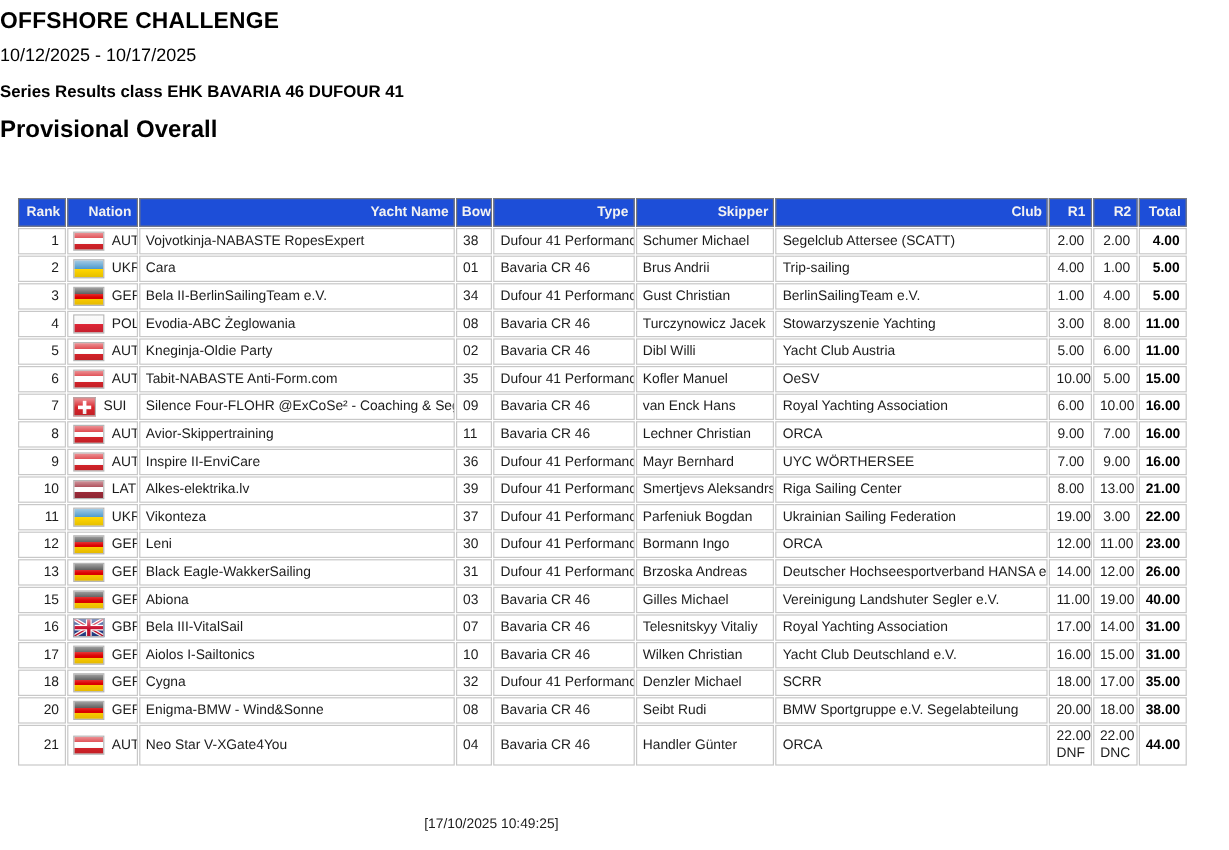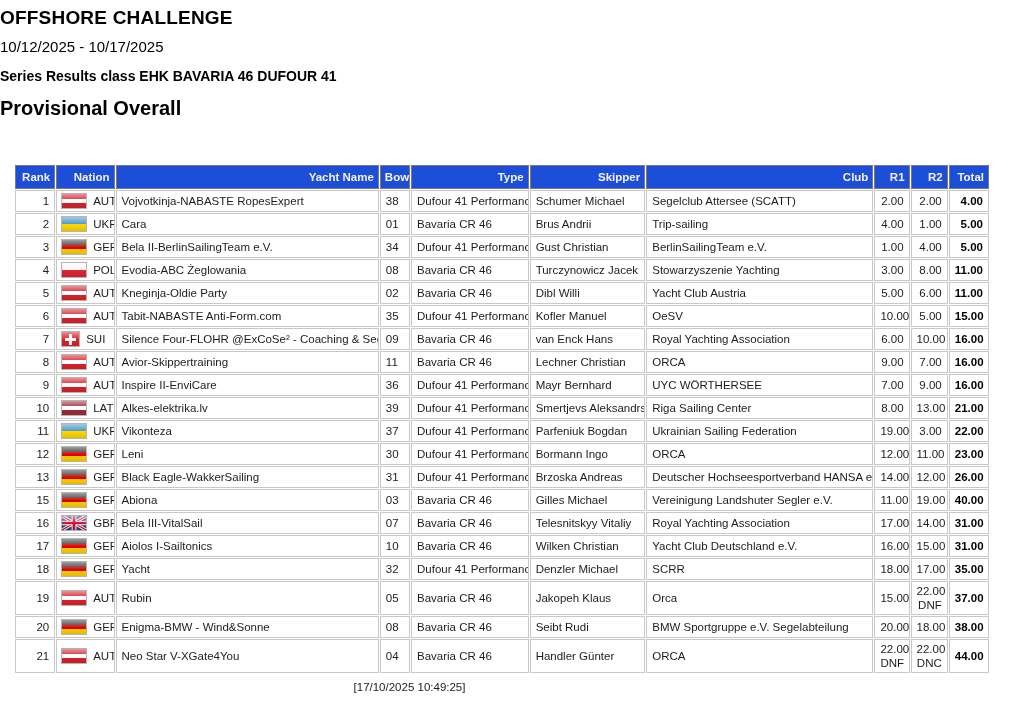--- a/index.html
+++ b/index.html
@@ -390,47 +390,30 @@
           <td class="total">31.00</td>
         </tr>
         <tr>
           <td class="rank">18</td>
           <td class="nation">
             <span class="nation-inner">
               <span class="flag flag-GER"></span>
               <span>GER</span>
             </span>
           </td>
-          <td class="yacht">Yacht</td>
+          <td class="yacht">Cygna</td>
           <td class="bow">32</td>
           <td class="type">Dufour 41 Performanc</td>
           <td class="skipper">Denzler Michael</td>
           <td class="club">SCRR</td>
           <td class="r1">18.00</td>
           <td class="r2">17.00</td>
           <td class="total">35.00</td>
         </tr>
         <tr>
-          <td class="rank">19</td>
-          <td class="nation">
-            <span class="nation-inner">
-              <span class="flag flag-AUT"></span>
-              <span>AUT</span>
-            </span>
-          </td>
-          <td class="yacht">Rubin</td>
-          <td class="bow">05</td>
-          <td class="type">Bavaria CR 46</td>
-          <td class="skipper">Jakopeh Klaus</td>
-          <td class="club">Orca</td>
-          <td class="r1">15.00</td>
-          <td class="r2" style="white-space: normal;"><span class="stack"><span>22.00</span><span class="code">DNF</span></span></td>
-          <td class="total">37.00</td>
-        </tr>
-        <tr>
           <td class="rank">20</td>
           <td class="nation">
             <span class="nation-inner">
               <span class="flag flag-GER"></span>
               <span>GER</span>
             </span>
           </td>
           <td class="yacht">Enigma-BMW - Wind&amp;Sonne</td>
           <td class="bow">08</td>
           <td class="type">Bavaria CR 46</td>

